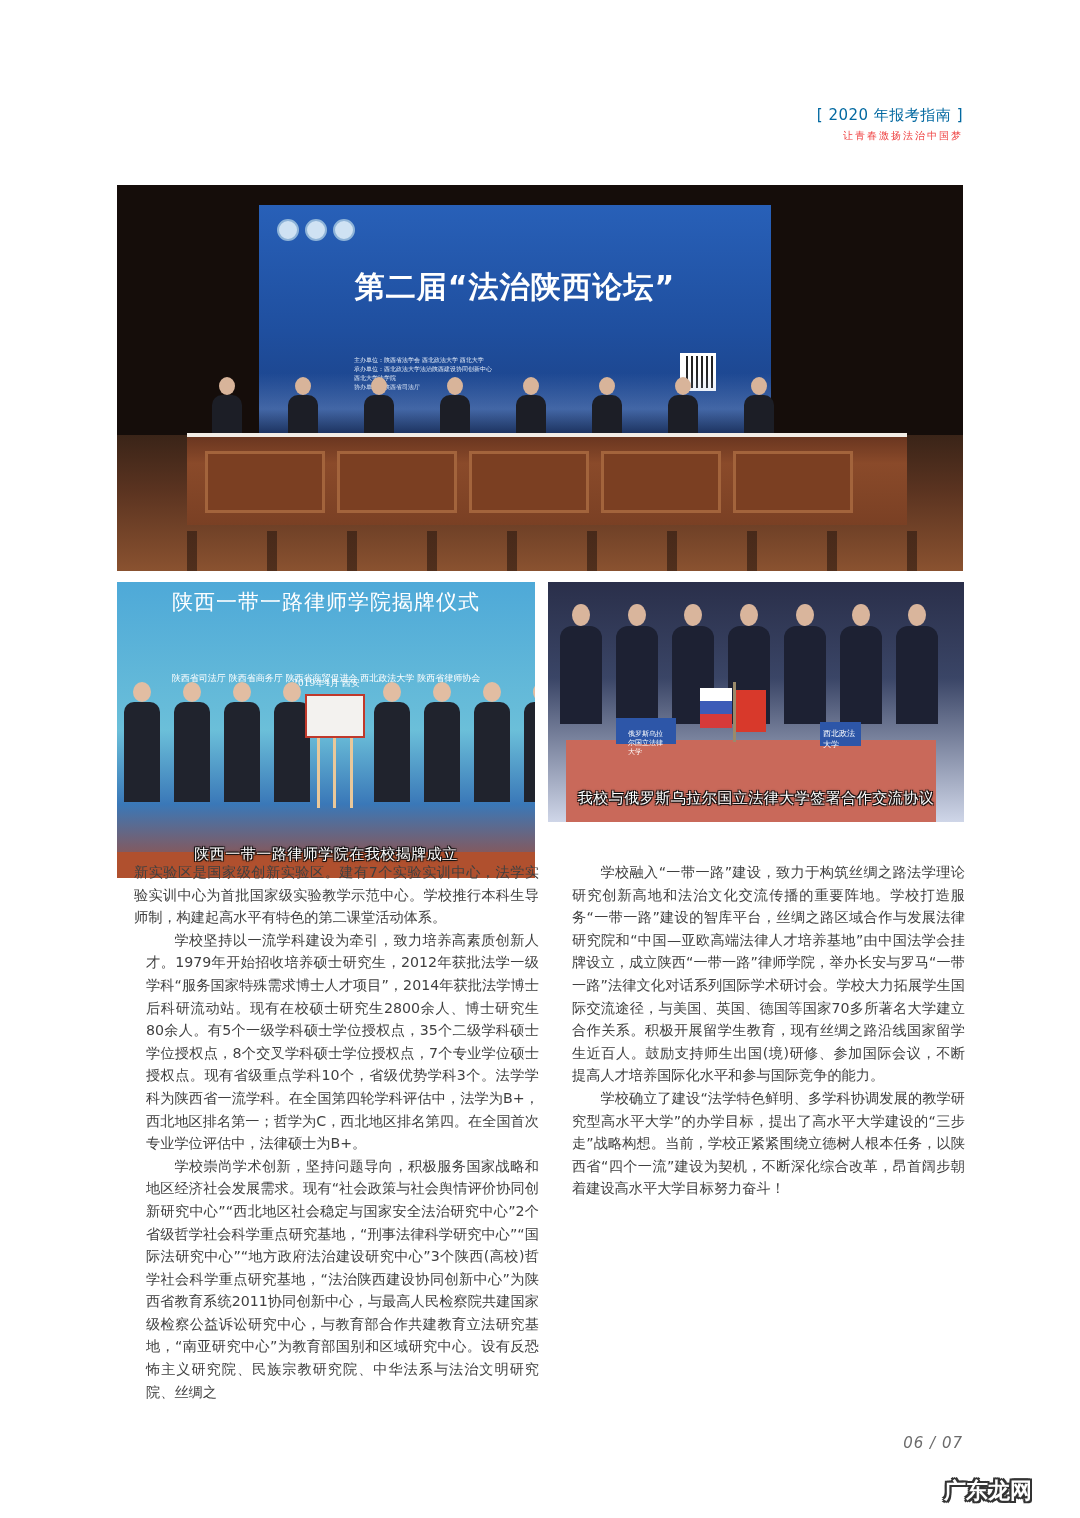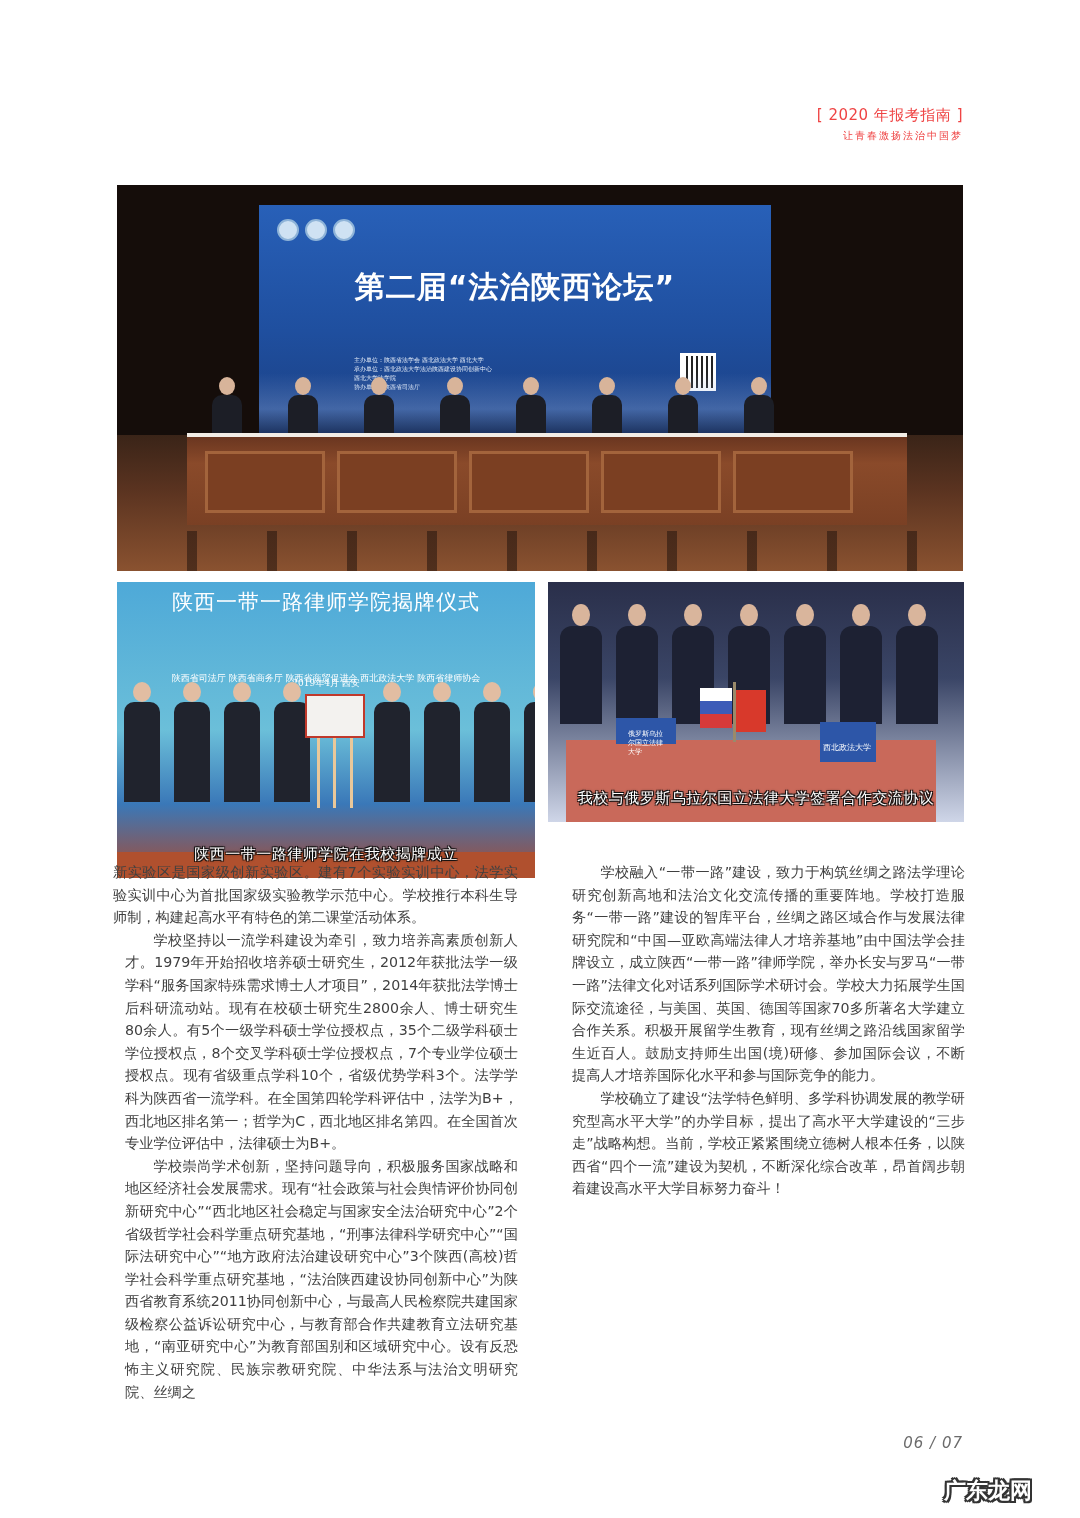--- a/index.html
+++ b/index.html
@@ -1,20 +1,20 @@
 <!DOCTYPE html>
 <html><head>
 <meta charset="utf-8">
 <style>
   * { margin: 0; padding: 0; box-sizing: border-box; }
   html, body { width: 1080px; height: 1518px; background: #ffffff; overflow: hidden; }
   body { position: relative; font-family: "DejaVu Sans", "Liberation Sans", sans-serif; color: #3a3a3a; }
 
   .header { position: absolute; right: 117px; top: 104px; text-align: right; }
-  .header .guide { color: #ef4444; font-size: 15px; letter-spacing: 0.5px; line-height: 22px; }
+  .header .guide { color: #0369a1; font-size: 15px; letter-spacing: 0.5px; line-height: 22px; }
   .header .slogan { color: #ef4444; font-size: 10px; letter-spacing: 2px; line-height: 22px; font-family: Liberation Mono, monospace; }
 
   
   .photo-main { position: absolute; left: 117px; top: 185px; width: 846px; height: 386px; background: #150d0a; overflow: hidden; }
   .pm-screen { position: absolute; left: 142px; top: 20px; width: 512px; height: 228px;
     background: linear-gradient(180deg, #2860b8 0%, #1f4f9f 55%, #1b3f82 100%); }
   .pm-logos { position: absolute; left: 18px; top: 14px; display: flex; gap: 6px; }
   .pm-logo { width: 22px; height: 22px; border-radius: 50%; background: #cfe2f3; border: 2px solid #8fb4d8; }
   .pm-title { position: absolute; left: 0; right: 0; top: 62px; text-align: center; color: #ffffff; font-size: 30px; font-weight: bold; letter-spacing: 1px; }
   .pm-organizers { position: absolute; left: 95px; top: 150px; color: #e4ecf8; font-size: 6px; line-height: 9px; }
@@ -53,30 +53,30 @@
     background: linear-gradient(180deg, #2a2f4a 0%, #3a4566 40%, #cfd6e8 100%); }
   .pr-people { position: absolute; left: 12px; top: 22px; display: flex; gap: 14px; }
   .pr-person { width: 42px; height: 120px; position: relative; }
   .pr-person::before { content: ""; position: absolute; left: 12px; top: 0; width: 18px; height: 22px; border-radius: 50%; background: #d9b59c; }
   .pr-person::after { content: ""; position: absolute; left: 0; top: 22px; width: 42px; height: 98px; border-radius: 12px 12px 0 0; background: #1d2133; }
   .pr-flag-ru { position: absolute; left: 152px; top: 106px; width: 32px; height: 40px;
     background: linear-gradient(180deg, #ffffff 0 33%, #3c5bb8 33% 66%, #d63a3a 66%); }
   .pr-flag-cn { position: absolute; left: 188px; top: 108px; width: 30px; height: 42px; background: #d8392b; }
   .pr-pole { position: absolute; left: 185px; top: 100px; width: 3px; height: 60px; background: #9a8a6a; }
   .pr-sign-left { position: absolute; left: 68px; top: 136px; width: 60px; height: 26px; background: #2d56a8; color: #fff; font-size: 7px; padding: 12px; line-height: 9px; }
-  .pr-sign-right { position: absolute; left: 272px; top: 140px; width: 56px; height: 24px; background: #2d56a8; color: #fff; font-size: 8px; padding: 20px 3px; }
+  .pr-sign-right { position: absolute; left: 272px; top: 140px; width: 41px; height: 24px; background: #2d56a8; color: #fff; font-size: 8px; padding: 6px 3px; }
   .pr-desk { position: absolute; left: 18px; top: 158px; width: 370px; height: 82px; background: #c9695a; }
 
   .caption { position: absolute; left: 0; right: 0; bottom: 14px; text-align: center; color: #ffffff; font-size: 15px;
     font-family: "DejaVu Serif", serif; letter-spacing: 0.5px;
     text-shadow: -1px -1px 0 #111, 1px -1px 0 #111, -1px 1px 0 #111, 1px 1px 0 #111, 0 0 3px #000; }
 
   
   .col { position: absolute; top: 861px; width: 405px; font-size: 14.2px; line-height: 22.6px; color: #404040; text-align: justify; }
-  .col-left { left: 113px; }
+  .col-left { left: 134px; }
   .col-right { left: 560px; }
   .col p { margin: 0; }
   .col p.indent { text-indent: 2em; margin-left: 12px; }
 
   .page-number { position: absolute; right: 117px; top: 1406px; font-size: 15px; font-style: italic; color: #6b6b6b; letter-spacing: 1px; margin-top: 28px; }
 
   .watermark { position: absolute; left: 944px; top: 1476px; font-size: 22px; font-weight: bold; color: #ffffff;
     text-shadow: -2px -2px 0 #333, 2px -2px 0 #333, -2px 2px 0 #333, 2px 2px 0 #333, 0 2px 0 #333, 2px 0 0 #333, -2px 0 0 #333, 0 -2px 0 #333; }
 </style>
 </head>

